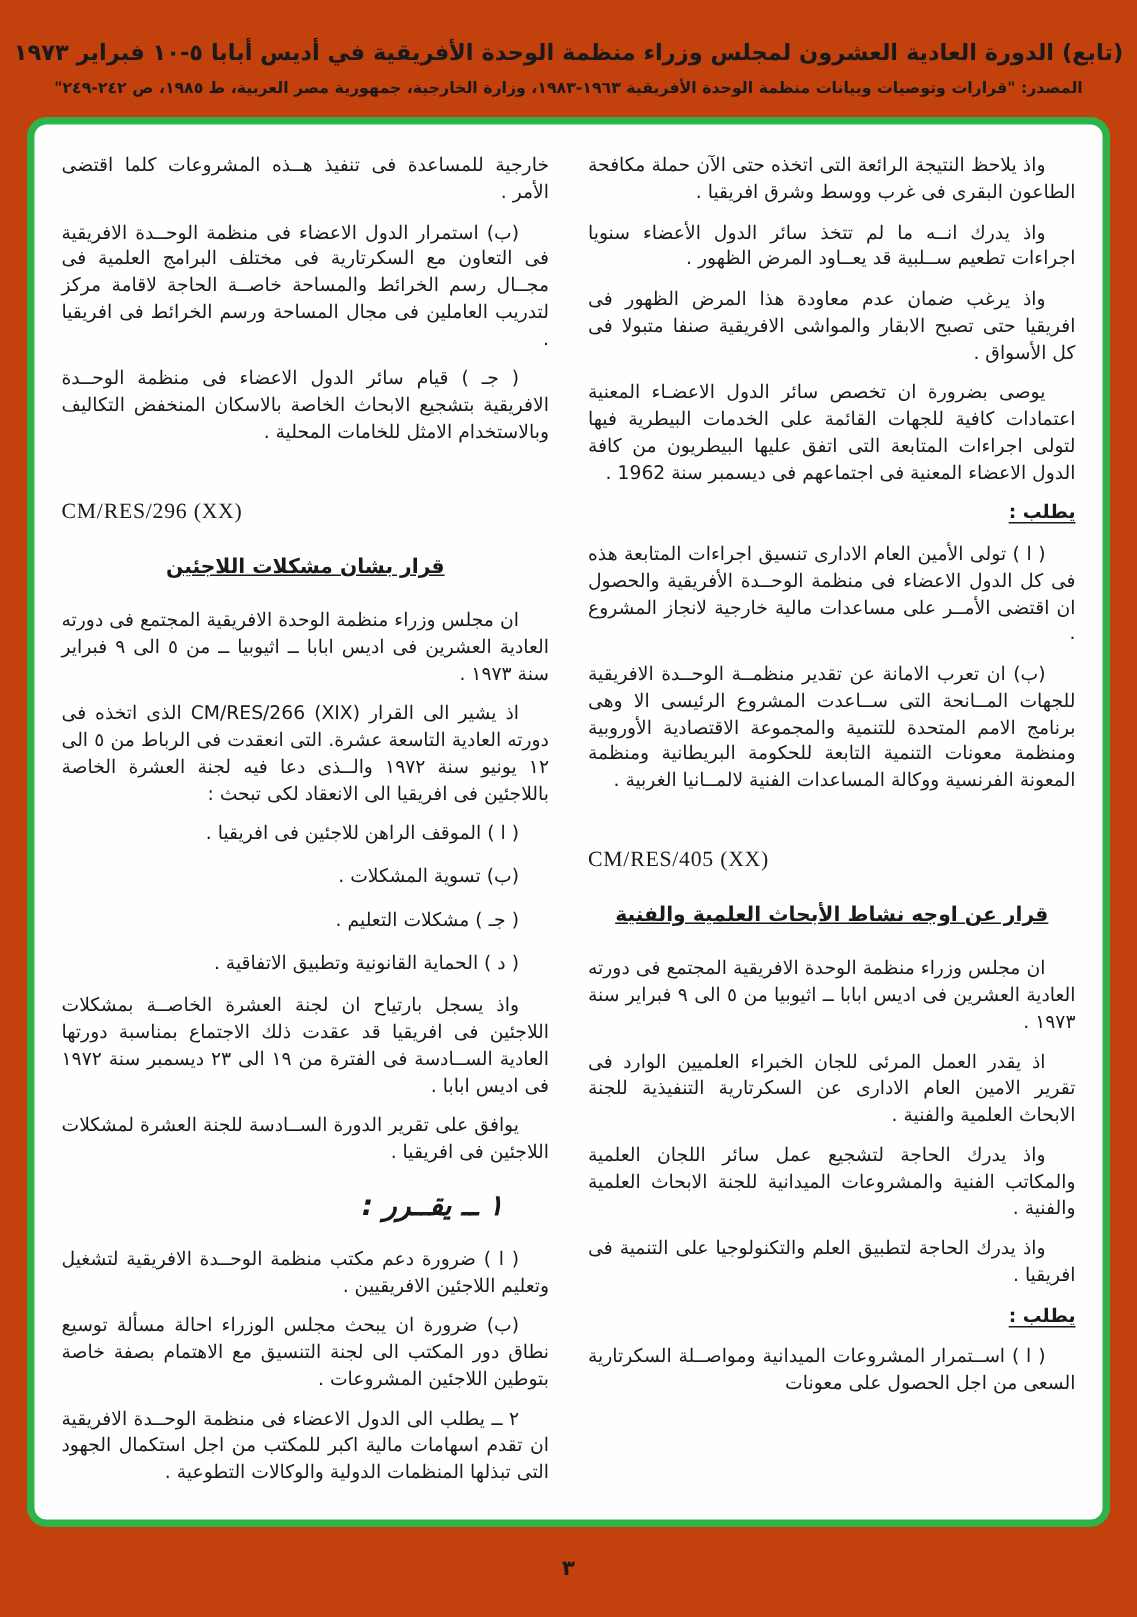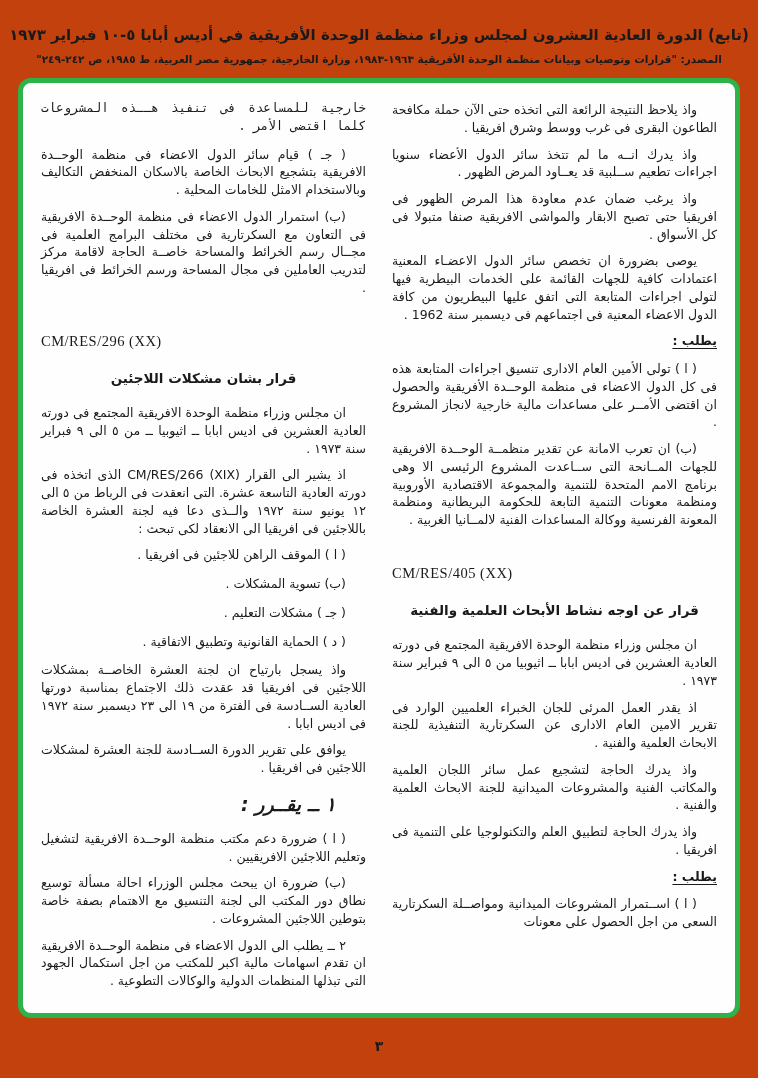--- a/index.html
+++ b/index.html
@@ -52,21 +52,21 @@
     font-size:12.5px;
     line-height:1.42;
   }
   
   .block{
     margin:0 0 9px;
     text-indent:1.6em;
     text-align:justify;
     text-align-last:right;
   }
-  .noindent{ text-indent:0;font-family:Liberation Mono, monospace; }
+  .noindent{ text-indent:0; }
   .item{
     text-align:right;
     text-align-last:auto;
     margin-bottom:11px;
   }
   .ref{
     direction:ltr;
     text-align:left;
     text-align-last:auto;
     text-indent:0;
@@ -75,20 +75,21 @@
     letter-spacing:.5px;
     margin:34px 0 18px;
   }
   .title{
     font-weight:bold;
     text-align:center;
     text-align-last:center;
     text-indent:0;
     font-size:13.5px;
     margin:0 0 16px;
+    text-decoration:underline;
   }
   .request{
     font-weight:bold;
     text-indent:0;
     text-align:right;
     text-align-last:auto;
     text-decoration:underline;
     text-underline-offset:3px;
     margin:4px 0 10px;
   }
@@ -133,22 +134,22 @@
         <p class="block title">قرار عن اوجه نشاط الأبحاث العلمية والفنية</p>
         <p class="block para">ان مجلس وزراء منظمة الوحدة الافريقية المجتمع فى دورته العادية العشرين فى اديس ابابا ــ اثيوبيا من ٥ الى ٩ فبراير سنة ١٩٧٣ .</p>
         <p class="block para">اذ يقدر العمل المرئى للجان الخبراء العلميين الوارد فى تقرير الامين العام الادارى عن السكرتارية التنفيذية للجنة الابحاث العلمية والفنية .</p>
         <p class="block para">واذ يدرك الحاجة لتشجيع عمل سائر اللجان العلمية والمكاتب الفنية والمشروعات الميدانية للجنة الابحاث العلمية والفنية .</p>
         <p class="block para">واذ يدرك الحاجة لتطبيق العلم والتكنولوجيا على التنمية فى افريقيا .</p>
         <p class="block request">يطلب :</p>
         <p class="block para">( ا ) اســتمرار المشروعات الميدانية ومواصــلة السكرتارية السعى من اجل الحصول على معونات</p>
       </div>
     <div class="column">
         <p class="block noindent">خارجية للمساعدة فى تنفيذ هــذه المشروعات كلما اقتضى الأمر .</p>
+        <p class="block para">(ب) استمرار الدول الاعضاء فى منظمة الوحــدة الافريقية فى التعاون مع السكرتارية فى مختلف البرامج العلمية فى مجــال رسم الخرائط والمساحة خاصــة الحاجة لاقامة مركز لتدريب العاملين فى مجال المساحة ورسم الخرائط فى افريقيا .</p>
         <p class="block para">( جـ ) قيام سائر الدول الاعضاء فى منظمة الوحــدة الافريقية بتشجيع الابحاث الخاصة بالاسكان المنخفض التكاليف وبالاستخدام الامثل للخامات المحلية .</p>
-        <p class="block para">(ب) استمرار الدول الاعضاء فى منظمة الوحــدة الافريقية فى التعاون مع السكرتارية فى مختلف البرامج العلمية فى مجــال رسم الخرائط والمساحة خاصــة الحاجة لاقامة مركز لتدريب العاملين فى مجال المساحة ورسم الخرائط فى افريقيا .</p>
         <p class="block ref">CM/RES/296 (XX)</p>
         <p class="block title">قرار بشان مشكلات اللاجئين</p>
         <p class="block para">ان مجلس وزراء منظمة الوحدة الافريقية المجتمع فى دورته العادية العشرين فى اديس ابابا ــ اثيوبيا ــ من ٥ الى ٩ فبراير سنة ١٩٧٣ .</p>
         <p class="block para">اذ يشير الى القرار CM/RES/266 (XIX) الذى اتخذه فى دورته العادية التاسعة عشرة. التى انعقدت فى الرباط من ٥ الى ١٢ يونيو سنة ١٩٧٢ والــذى دعا فيه لجنة العشرة الخاصة باللاجئين فى افريقيا الى الانعقاد لكى تبحث :</p>
         <p class="block item">( ا ) الموقف الراهن للاجئين فى افريقيا .</p>
         <p class="block item">(ب) تسوية المشكلات .</p>
         <p class="block item">( جـ ) مشكلات التعليم .</p>
         <p class="block item">( د ) الحماية القانونية وتطبيق الاتفاقية .</p>
         <p class="block para">واذ يسجل بارتياح ان لجنة العشرة الخاصــة بمشكلات اللاجئين فى افريقيا قد عقدت ذلك الاجتماع بمناسبة دورتها العادية الســادسة فى الفترة من ١٩ الى ٢٣ ديسمبر سنة ١٩٧٢ فى اديس ابابا .</p>
         <p class="block para">يوافق على تقرير الدورة الســادسة للجنة العشرة لمشكلات اللاجئين فى افريقيا .</p>

